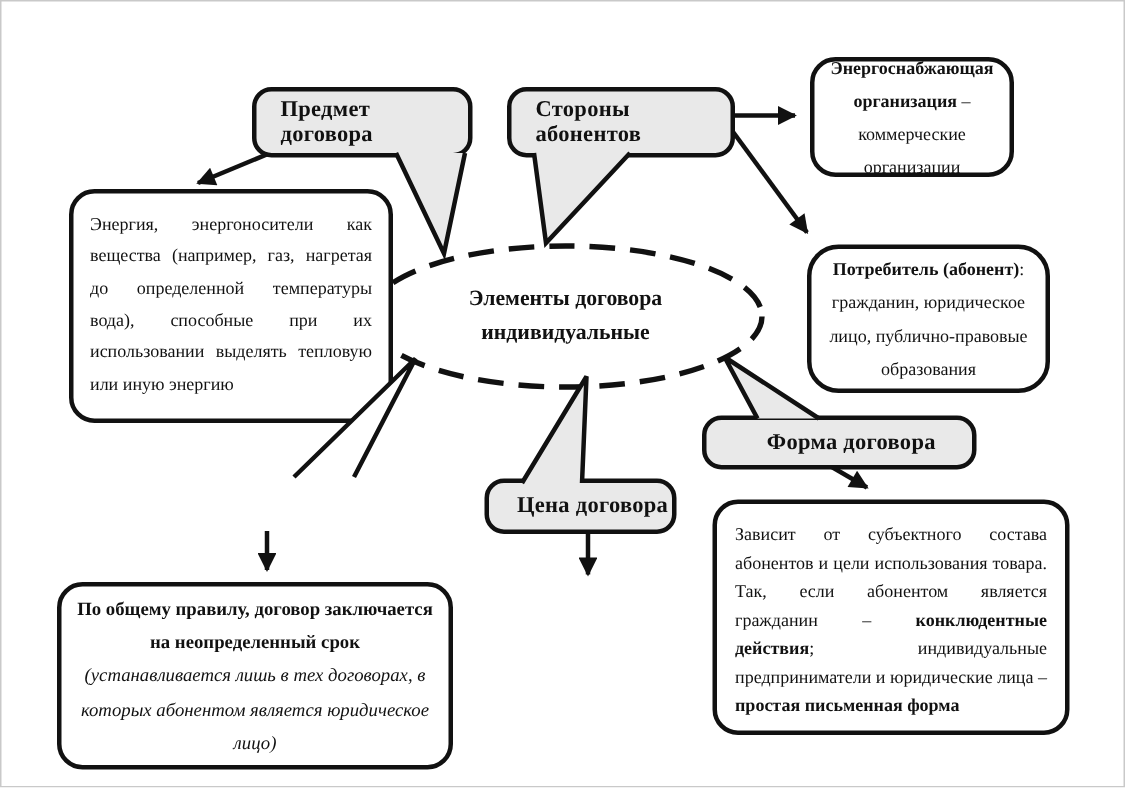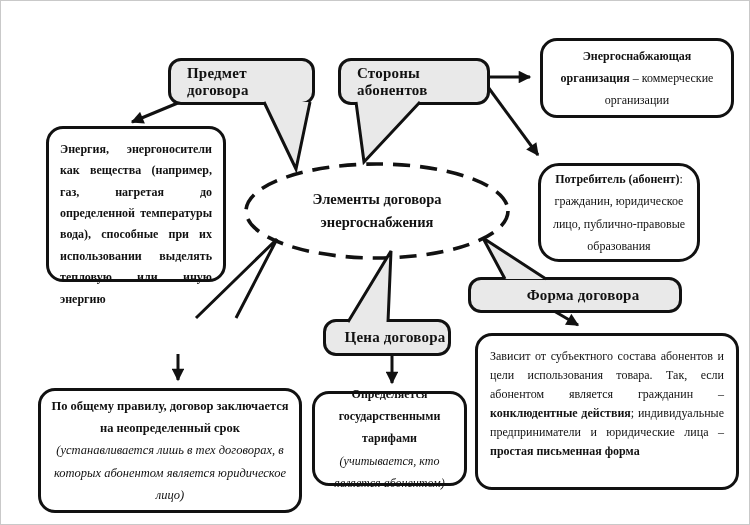--- a/index.html
+++ b/index.html
@@ -70,51 +70,48 @@
 
   <div class="box callout" style="left:338px;top:58px;width:152px;height:47px;">
     <span>Стороны абонентов</span>
   </div>
 
 
   <div class="box callout" style="left:323px;top:319px;width:128px;height:37px;">
     <span>Цена договора</span>
   </div>
 
-  <div class="box callout" style="left:468px;top:277px;width:214px;height:36px;">
+  <div class="box callout" style="left:468px;top:277px;width:183px;height:36px;">
     <span>Форма договора</span>
   </div>
 
-  <div class="box info" style="left:540px;top:38px;width:194px;height:80px;line-height:1.85;">
+  <div class="box info" style="left:540px;top:38px;width:136px;height:80px;line-height:1.85;">
     <p><span class="b">Энергоснабжающая организация</span><span> – коммерческие организации</span></p>
   </div>
 
-  <div class="box info justified" style="left:46px;top:126px;width:180px;height:156px;padding:10px 11px;line-height:1.78;font-weight:bold;">
+  <div class="box info justified" style="left:46px;top:126px;width:216px;height:156px;padding:10px 11px;line-height:1.78;">
     <p>Энергия, энергоносители как вещества (например, газ, нагретая до определенной температуры вода), способные при их использовании выделять тепловую или иную энергию</p>
   </div>
 
   <div class="box info" style="left:538px;top:163px;width:162px;height:99px;line-height:1.85;border-radius:21px;">
     <p><span class="b">Потребитель (абонент)</span><span>: гражданин, юридическое лицо, публично-правовые образования</span></p>
   </div>
 
   <div class="box info" style="left:38px;top:388px;width:264px;height:125px;font-size:12.5px;line-height:1.78;">
     <p><span class="b">По общему правилу, договор заключается на неопределенный срок </span><span class="i">(устанавливается лишь в тех договорах, в которых абонентом является юридическое лицо)</span></p>
   </div>
 
-  <div class="box info" style="left:312px;top:391px;width:155px;height:95px;line-height:1.85;">
-    <p><span class="b">Определяется государственными тарифами </span><span class="i">(учитывается, кто является абонентом)</span></p>
-  </div>
 
-  <div class="box info justified" style="left:475px;top:333px;width:264px;height:157px;padding:11px 12px;line-height:1.58;">
+  <div class="box info justified" style="left:475px;top:333px;width:238px;height:157px;padding:11px 12px;line-height:1.58;">
     <p><span>Зависит от субъектного состава абонентов и цели использования товара. Так, если абонентом является гражданин – </span><span class="b">конклюдентные действия</span><span>; индивидуальные предприниматели и юридические лица – </span><span class="b">простая письменная форма</span></p>
   </div>
 
   <div class="center-label" style="left:262px;top:183px;width:230px;height:56px;align-items:center;">
     <span>Элементы договора</span>
-    <span>энергоснабжения</span>
+    <span>индивидуальные</span>
   </div>
 
   <svg id="layer-top" class="layer" viewBox="0 0 750 525">
     <path class="tail-gray" d="M 264,102 L 296,169 L 310,102"></path>
     <path class="tail-gray" d="M 356,102 L 364,162 L 420,102"></path>
     <path class="tail-white" d="M 196,318 L 277,239 L 236,318"></path>
     <path class="tail-gray" d="M 348,322 L 391,251 L 388,322"></path>
     <path class="tail-gray" d="M 505,279 L 483,238 L 546,279"></path>
   </svg>
 

